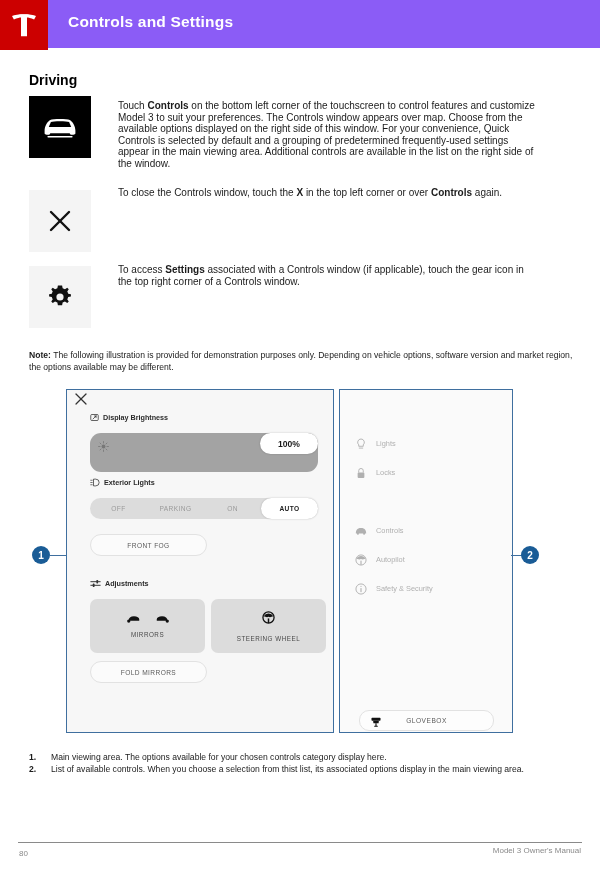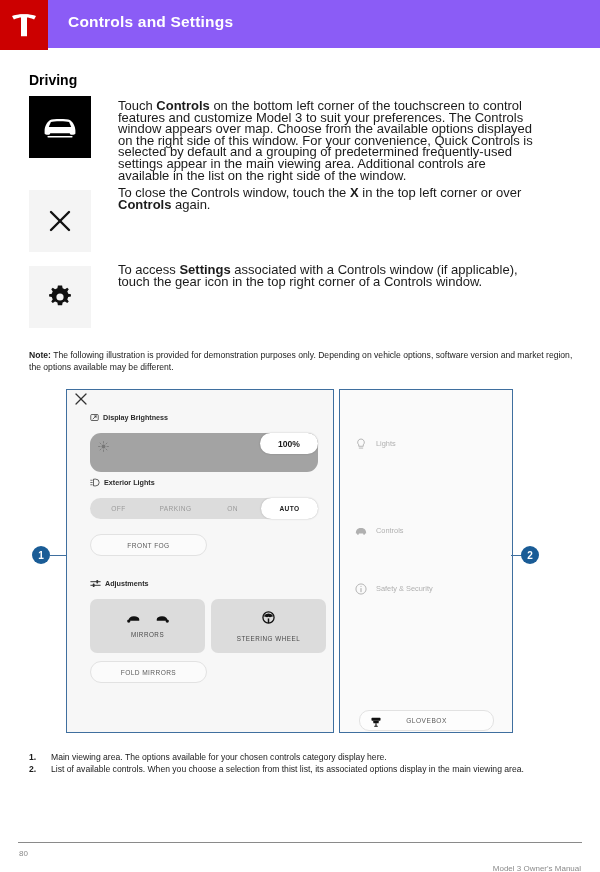--- a/index.html
+++ b/index.html
@@ -41,21 +41,21 @@
 
   .icon-tile{
     position:absolute;width:62px;height:62px;
     display:flex;align-items:center;justify-content:center;
   }
   .tile-dark{background:#000000;}
   .tile-light{background:#f4f4f4;}
 
   .body-text{
     position:absolute;
-    font-size:13px;line-height:11.6px;
+    font-size:10px;line-height:11.6px;
     color:#1b1b1b;
     text-align:left;
   }
   .body-text b{font-weight:bold;}
 
   
   .note{
     position:absolute;left:29px;top:350px;width:545px;
     font-size:8.6px;line-height:11.8px;color:#1b1b1b;
   }
@@ -182,21 +182,21 @@
   .legend-txt{flex:1;}
 
   
   .footer-rule{
     position:absolute;left:18px;top:842px;width:564px;height:1px;background:#8a8a8a;
   }
   .footer-left{
     position:absolute;left:19px;top:849px;font-size:8px;color:#8a8a8a;
   }
   .footer-right{
-    position:absolute;right:19px;top:864px;font-size:8px;color:#8a8a8a;
+    position:absolute;right:19px;top:846px;font-size:8px;color:#8a8a8a;
   }
 </style>
 </head>
 <body>
 
 <div class="header">
   <div class="logo-box">
     <svg width="30" height="30" viewBox="0 0 40 40" aria-hidden="true">
       <path d="M4 8 C10 5 30 5 36 8 L33.5 12.5 C29 10.5 25.5 10 24 10 L24 35 L16 35 L16 10 C14.5 10 11 10.5 6.5 12.5 Z" fill="#ffffff"></path>
       <path d="M13 6.3 C16 5.9 24 5.9 27 6.3 L25.8 8.1 C23 7.7 17 7.7 14.2 8.1 Z" fill="#ffffff"></path>
@@ -352,33 +352,52 @@
   <div class="side-item" style="top:429px;">
     <span class="side-icon">
       <svg width="10" height="12" viewBox="0 0 11 13" aria-hidden="true">
         <path d="M5.5 1 A3.7 3.7 0 0 1 8 7.4 L8 9 L3 9 L3 7.4 A3.7 3.7 0 0 1 5.5 1 z" fill="none" stroke="#b0b0b0" stroke-width="1"></path>
         <line x1="3.6" y1="11" x2="7.4" y2="11" stroke="#b0b0b0" stroke-width="1" stroke-linecap="round"></line>
       </svg>
     </span>
     <span>Lights</span>
   </div>
 
+  <div class="side-item" style="top:458px;">
+    <span class="side-icon">
+      <svg width="10" height="12" viewBox="0 0 11 13" aria-hidden="true">
+        <path d="M3 6 L3 4 A2.5 2.5 0 0 1 8 4 L8 6" fill="none" stroke="#b0b0b0" stroke-width="1"></path>
+        <rect x="1.8" y="6" width="7.4" height="6" rx="1" fill="#b0b0b0"></rect>
+      </svg>
+    </span>
+    <span>Locks</span>
+  </div>
 
 
   <div class="side-item" style="top:516px;">
     <span class="side-icon">
       <svg width="13" height="8" viewBox="0 0 14 9" aria-hidden="true">
         <path d="M1 6.5 C1 4.2 2.4 2 4 1.5 C5.5 1 8.5 1 10 1.5 C11.6 2 13 4.2 13 6.5 L13 7.4 L1 7.4 z" fill="#b0b0b0"></path>
         <circle cx="3.4" cy="7.6" r="1.2" fill="#b0b0b0"></circle>
         <circle cx="10.6" cy="7.6" r="1.2" fill="#b0b0b0"></circle>
       </svg>
     </span>
     <span>Controls</span>
   </div>
 
+  <div class="side-item" style="top:545px;">
+    <span class="side-icon">
+      <svg width="12" height="12" viewBox="0 0 13 13" aria-hidden="true">
+        <circle cx="6.5" cy="6.5" r="5.5" fill="none" stroke="#b0b0b0" stroke-width="1"></circle>
+        <path d="M1.6 5.2 A5.4 5.4 0 0 1 11.4 5.2 L8.2 6 A2.8 2.8 0 0 0 4.8 6 z" fill="#b0b0b0"></path>
+        <rect x="5.9" y="7.2" width="1.2" height="4.5" fill="#b0b0b0"></rect>
+      </svg>
+    </span>
+    <span>Autopilot</span>
+  </div>
 
   <div class="side-item" style="top:574px;">
     <span class="side-icon">
       <svg width="12" height="12" viewBox="0 0 13 13" aria-hidden="true">
         <circle cx="6.5" cy="6.5" r="5.5" fill="none" stroke="#b0b0b0" stroke-width="1"></circle>
         <rect x="5.9" y="3" width="1.2" height="1.3" rx="0.5" fill="#b0b0b0"></rect>
         <rect x="5.9" y="5.3" width="1.2" height="4.6" rx="0.5" fill="#b0b0b0"></rect>
       </svg>
     </span>
     <span>Safety &amp; Security</span>

